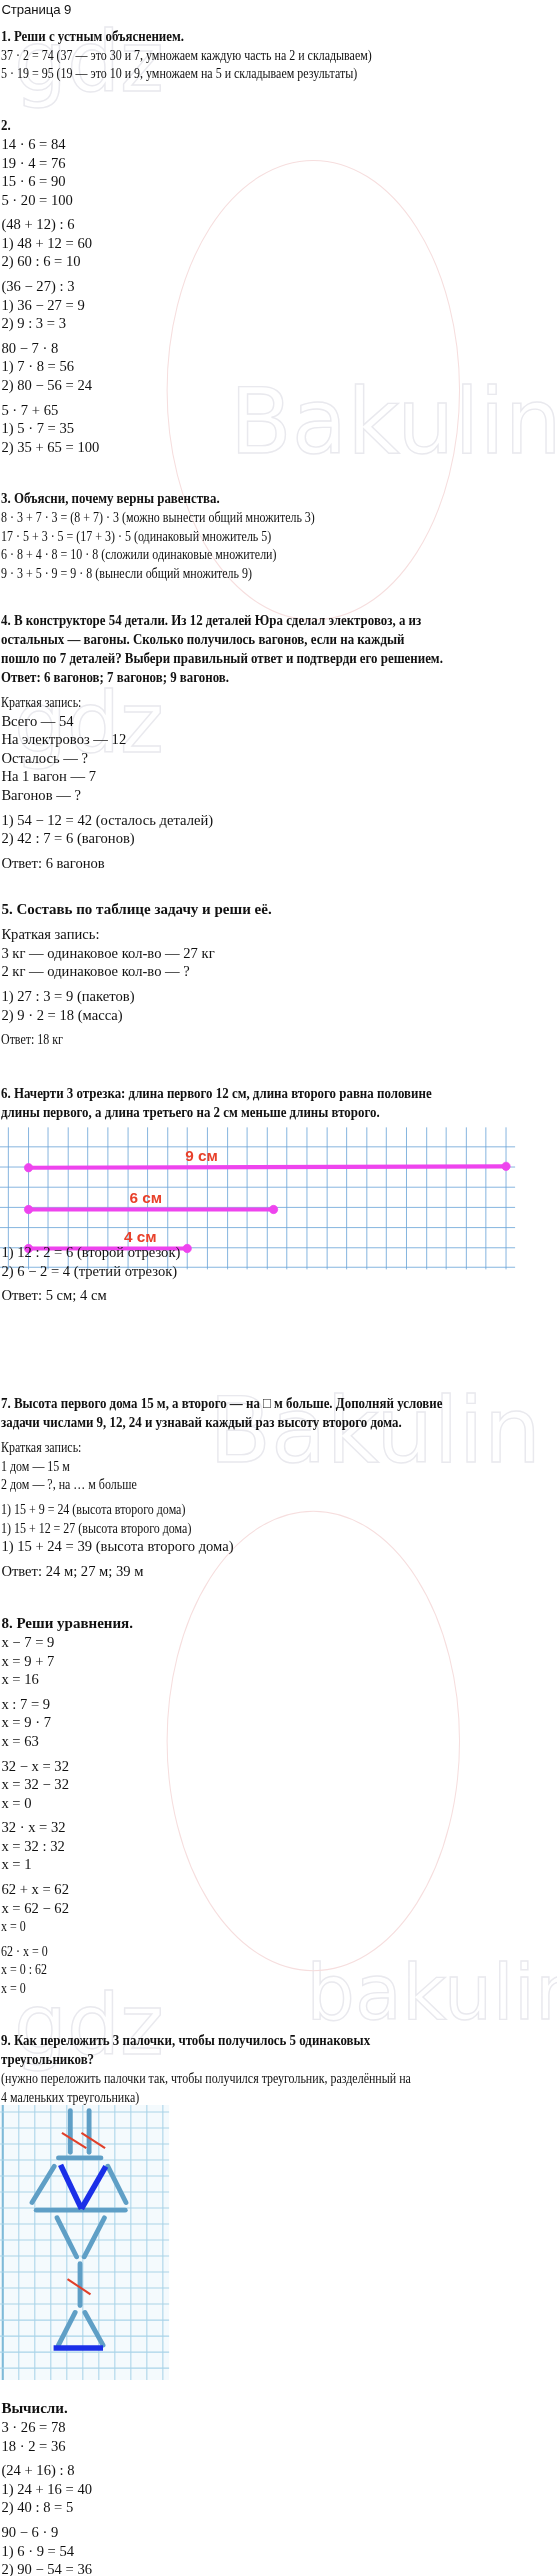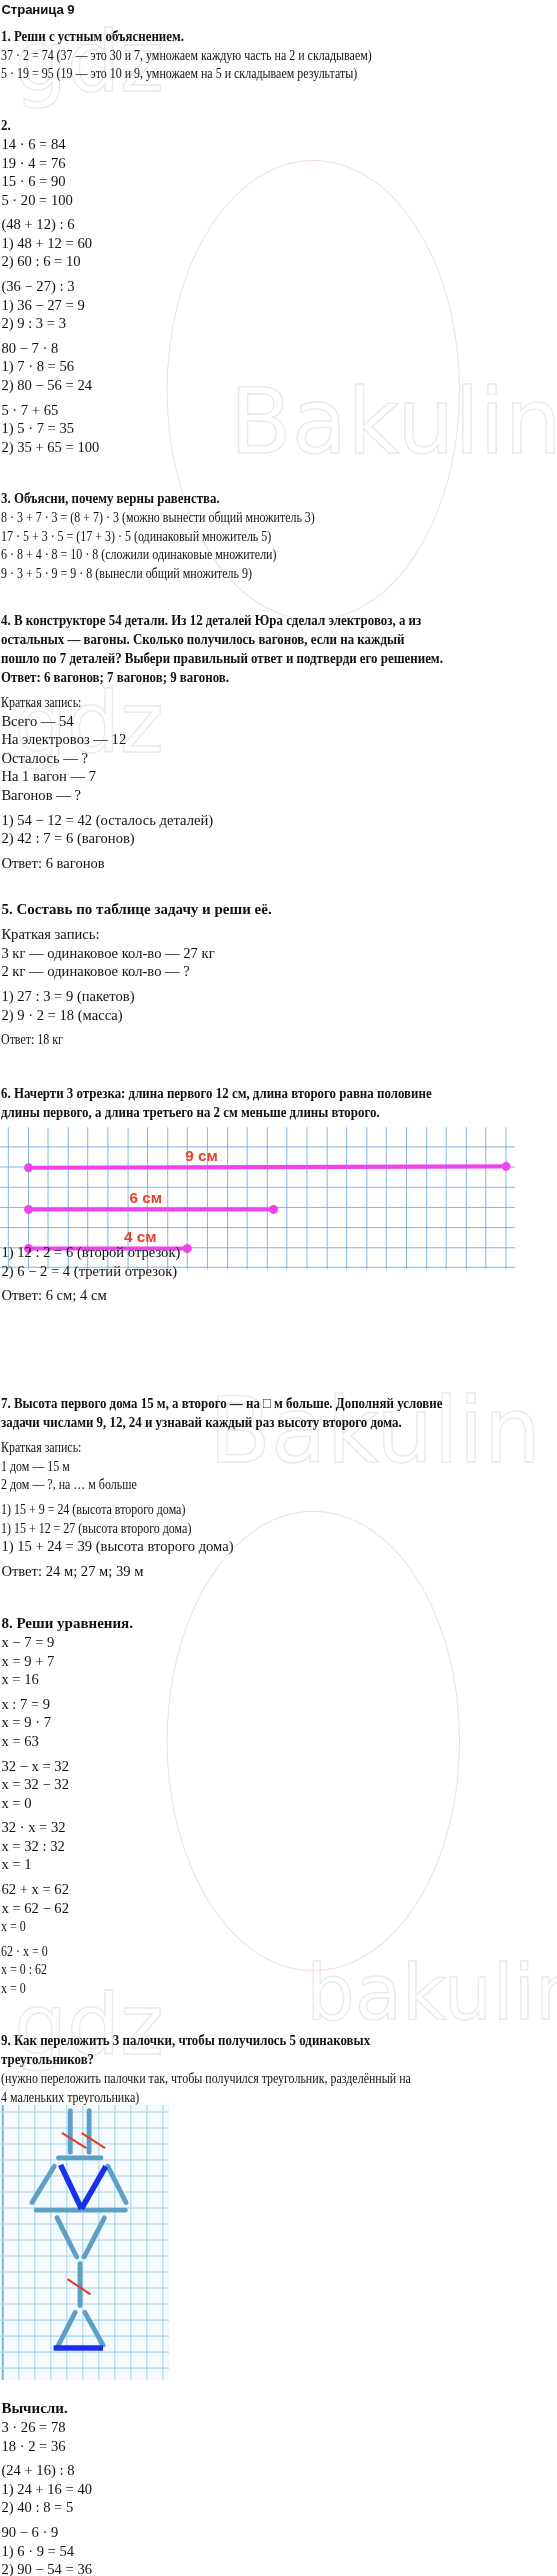--- a/index.html
+++ b/index.html
@@ -12,21 +12,21 @@
     color: #111;
   }
   .watermark {
     position: absolute; left: 0; top: 0; width: 557px; height: 2576px;
     pointer-events: none; z-index: 0;
   }
   .content { position: relative; z-index: 1; padding-left: 1.4px; }
   .page-title {
     position: absolute; left: 1.4px; top: 2.1px;
     font-family: "Liberation Sans", "DejaVu Sans", sans-serif;
-    font-weight: bold; font-size: 13.2px; letter-spacing: -0.1px;
+    font-weight: normal; font-size: 13.2px; letter-spacing: -0.1px;
   }
   .block { position: absolute; left: 1.4px; }
   .task-heading {
     font-weight: bold; font-size: 15px; line-height: 19px;
     transform: scaleX(0.86); transform-origin: left top; width: 648px;
   }
   .line {
     font-size: 14.6px; line-height: 18.5px; white-space: nowrap;
   }
   .narrow { transform: scaleX(0.82); transform-origin: left top; }
@@ -187,21 +187,21 @@
       <text x="266" y="55">9 см</text>
       <text x="186" y="114">6 см</text>
       <text x="178" y="170">4 см</text>
     </g>
   </svg>
 
   <div class="block" style="top:1243px;">
     <div class="line">1) 12 : 2 = 6 (второй отрезок)</div>
     <div class="line">2) 6 − 2 = 4 (третий отрезок)</div>
     <div class="gap"></div>
-    <div class="line">Ответ: 6 см; 4 см</div>
+    <div class="line">Ответ: 5 см; 4 см</div>
   </div>
 
   <div class="block" style="top:1394px;">
     <div class="task-heading">7. Высота первого дома 15 м, а второго — на □ м больше. Дополняй условие</div>
     <div class="task-heading">задачи числами 9, 12, 24 и узнавай каждый раз высоту второго дома.</div>
     <div class="gap"></div>
     <div class="line narrow">Краткая запись:</div>
     <div class="line narrow">1 дом — 15 м</div>
     <div class="line narrow">2 дом — ?, на … м больше</div>
     <div class="gap"></div>

